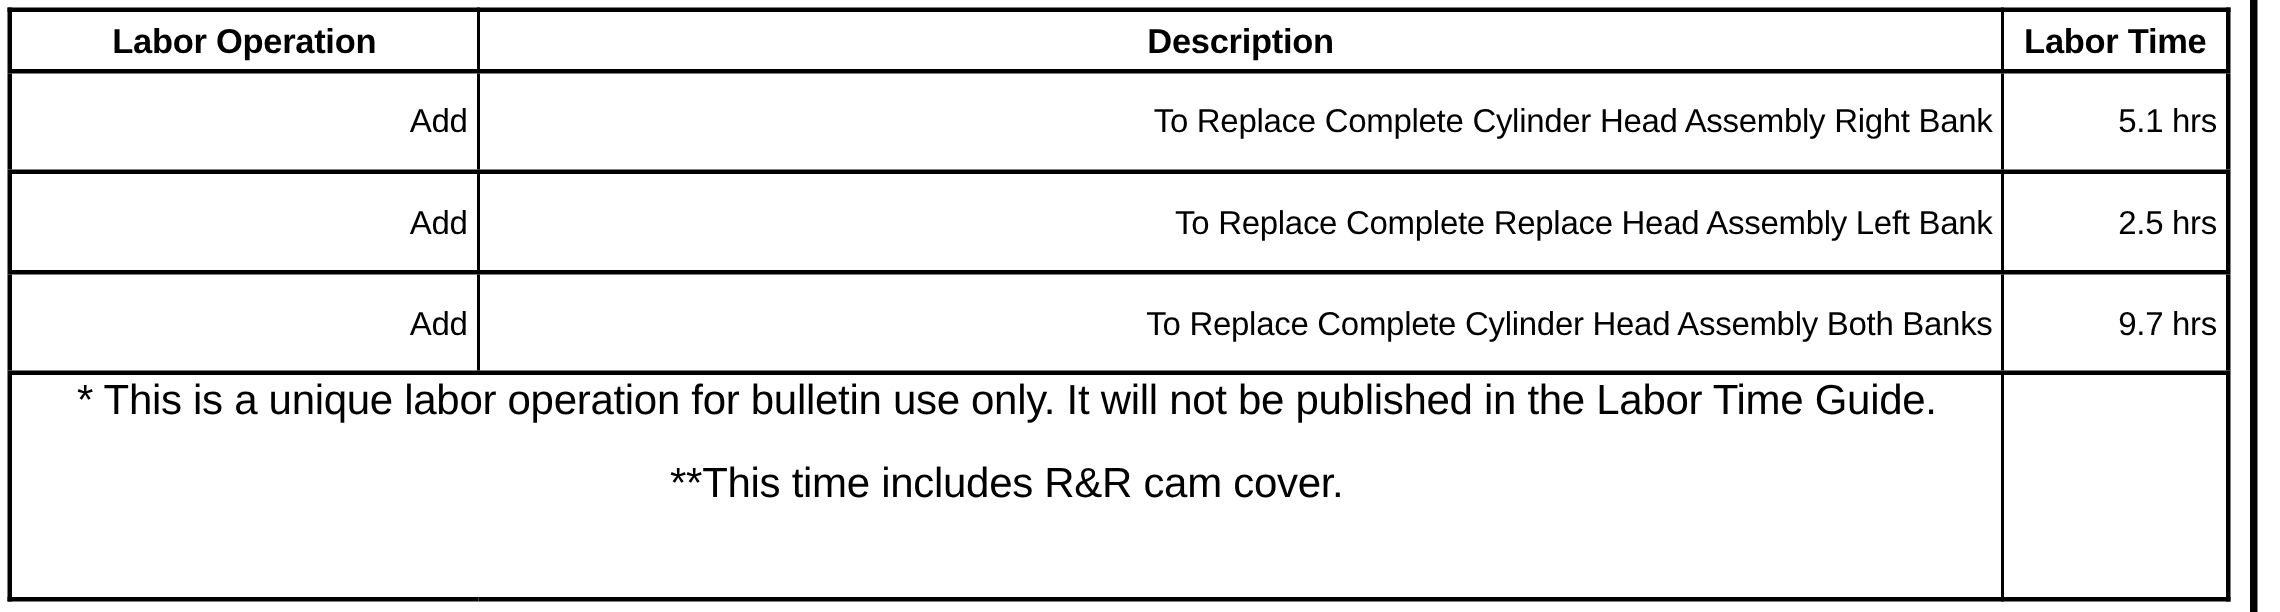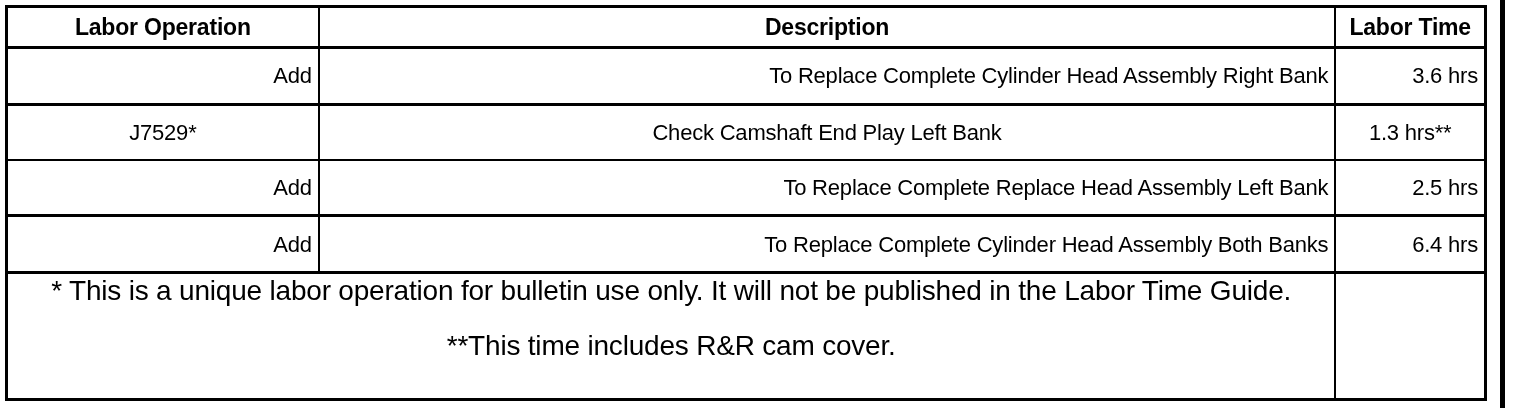--- a/index.html
+++ b/index.html
@@ -141,40 +141,35 @@
           <th>Description</th>
           <th>Labor Time</th>
         </tr>
       </thead>
 
       <tbody>
 
         <tr class="data-row rule-thick">
           <td>Add</td>
           <td>To Replace Complete Cylinder Head Assembly Right Bank</td>
-          <td>3.6 hrs</td>
+          <td>5.1 hrs</td>
         </tr>
 
-        <tr class="data-row rule-thin">
-          <td>J7529*</td>
-          <td>Check Camshaft End Play Left Bank</td>
-          <td>1.3 hrs**</td>
-        </tr>
 
         <tr class="data-row rule-thick">
           <td>Add</td>
           <td>To Replace Complete Replace Head Assembly Left Bank</td>
           <td>2.5 hrs</td>
         </tr>
 
 
         <tr class="data-row rule-thick">
           <td>Add</td>
           <td>To Replace Complete Cylinder Head Assembly Both Banks</td>
-          <td>6.4 hrs</td>
+          <td>9.7 hrs</td>
         </tr>
 
         <tr class="footnote-row">
           <td class="footnote-cell" colspan="2">
             <div class="footnote-line">* This is a unique labor operation for bulletin use only. It will not be published in the Labor Time Guide.</div>
             <div class="footnote-gap"></div>
             <div class="footnote-line">**This time includes R&amp;R cam cover.</div>
           </td>
           <td class="footnote-empty"></td>
         </tr>

